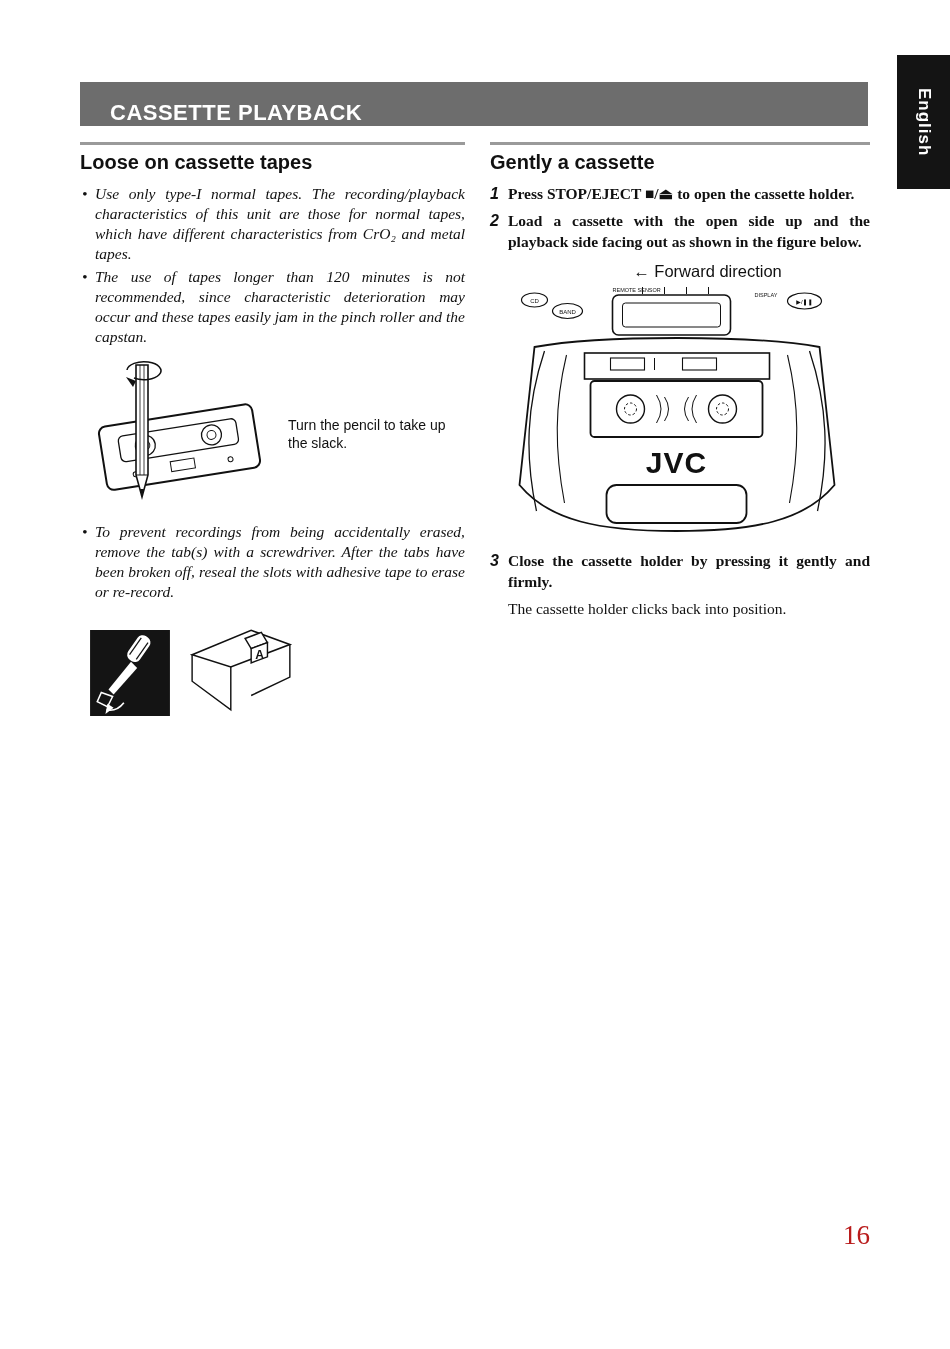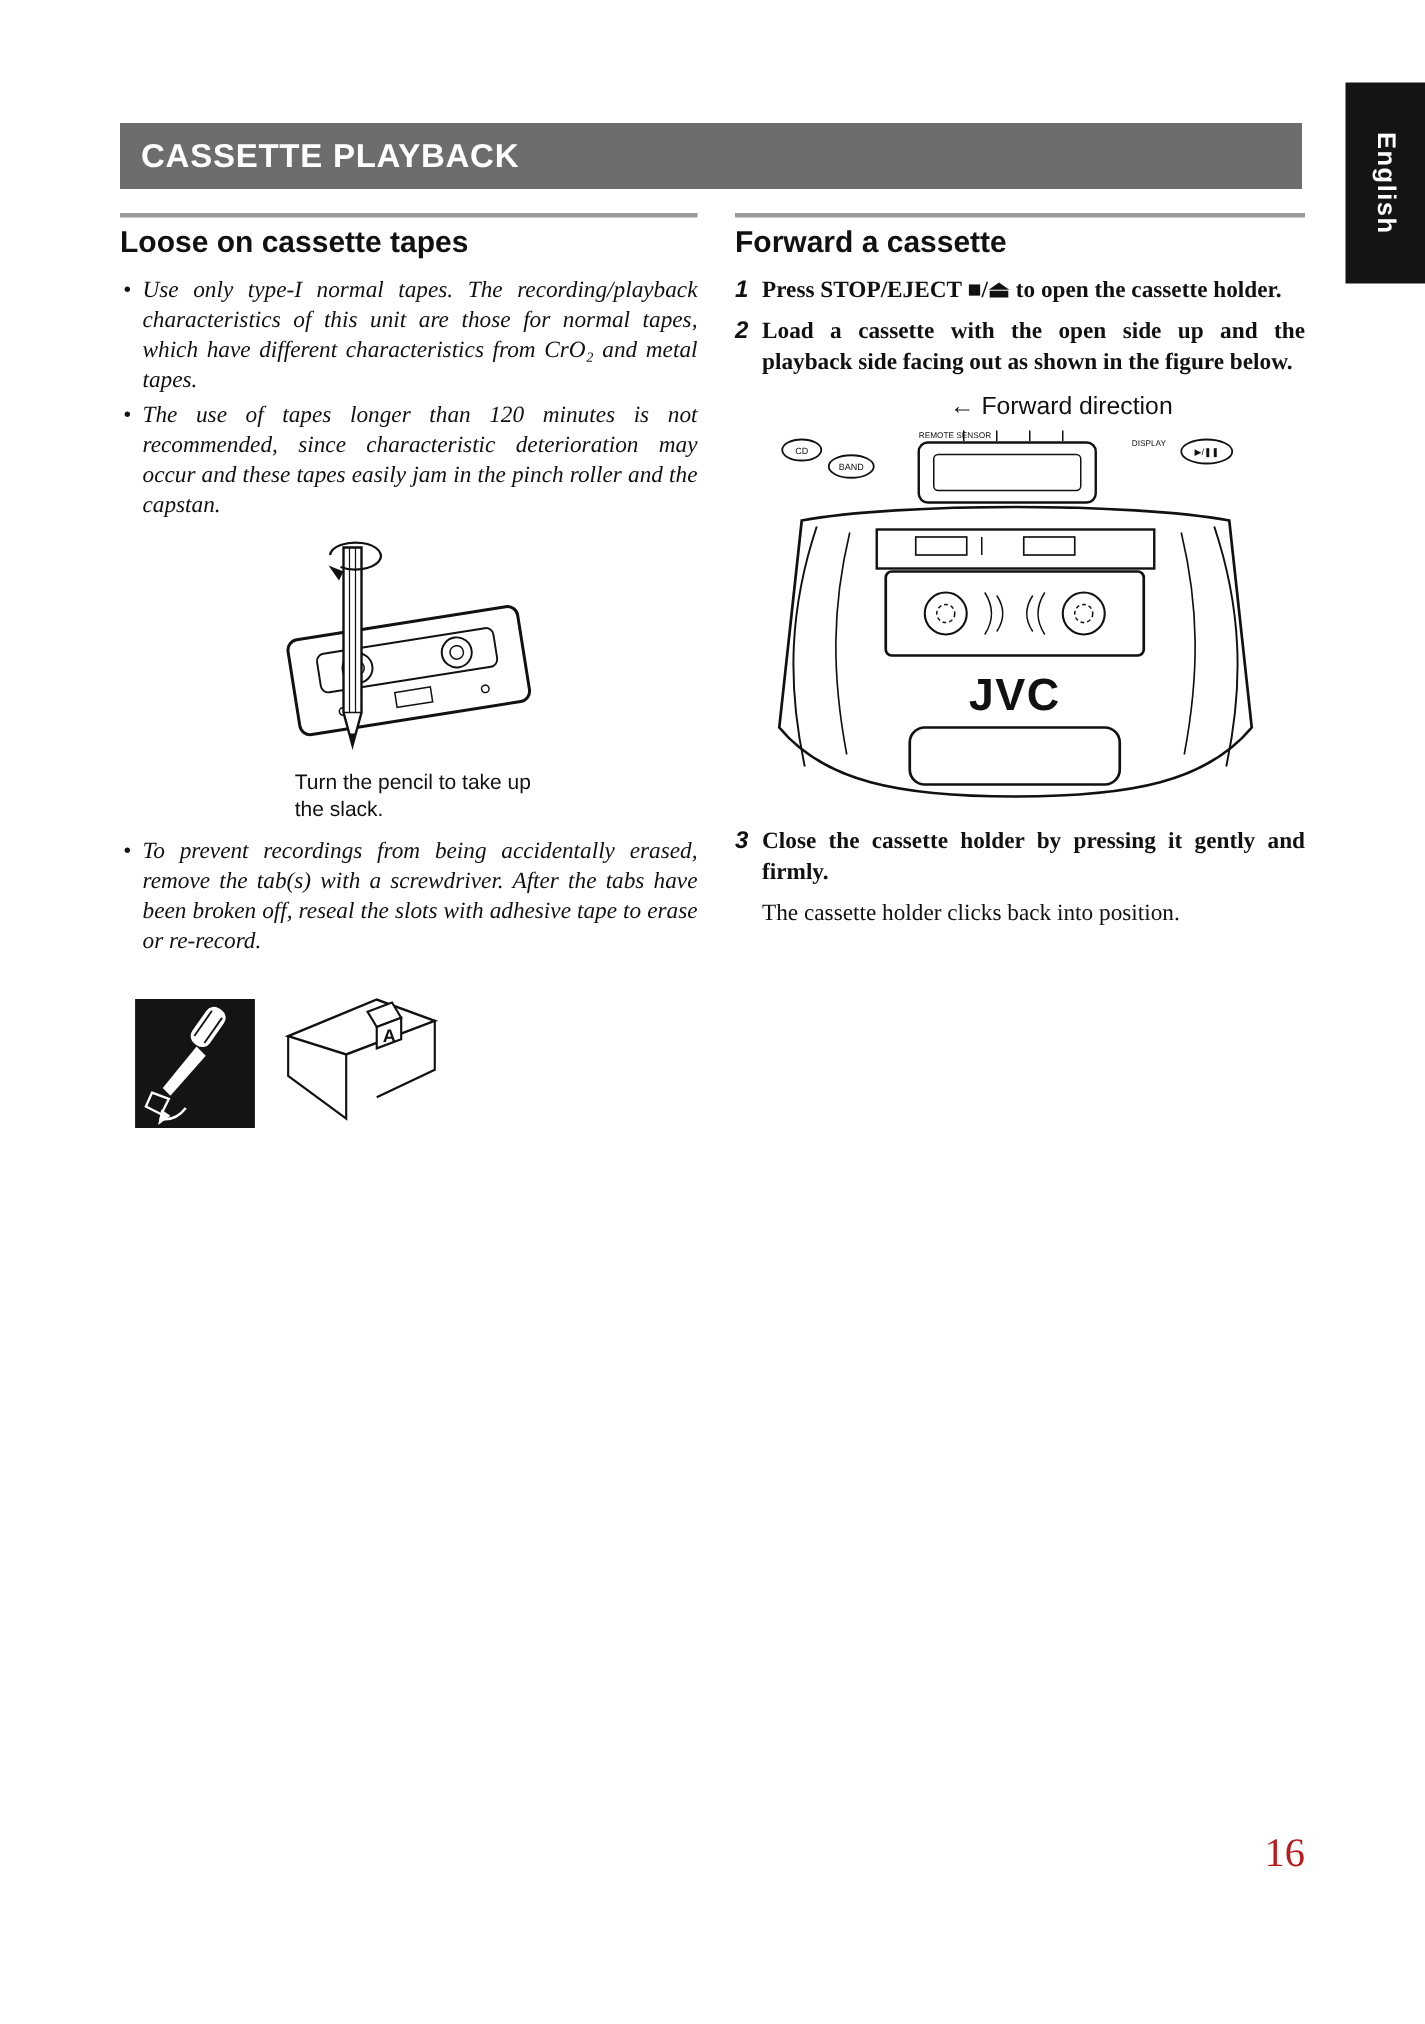--- a/index.html
+++ b/index.html
@@ -6,21 +6,21 @@
   html,body { background:#ffffff; }
   .page {
     position:relative; width:950px; height:1349px; margin:0 auto;
     background:#ffffff; color:#111;
     font-family:"Liberation Serif", serif; overflow:hidden;
   }
   .header-bar {
     position:absolute; left:80px; top:82px; width:788px; height:44px;
     background:#6d6d6d; color:#fff;
     font-family:"Liberation Sans", sans-serif; font-weight:bold; font-size:22px;
-    letter-spacing:.5px; display:flex; align-items:center; padding-left:14px;
+    letter-spacing:.5px; display:flex; align-items:flex-end; padding-left:30px;
   }
   .lang-tab {
     position:absolute; left:897px; top:55px; width:53px; height:134px;
     background:#141414; color:#fff;
     writing-mode:vertical-rl; display:flex; align-items:center; justify-content:center;
     font-family:"Liberation Sans", sans-serif; font-weight:bold; font-size:17px;
     letter-spacing:1px;
   }
   .col { position:absolute; top:142px; }
   .col-left  { left:80px;  width:385px; }
@@ -28,21 +28,21 @@
   .col-rule { height:3px; background:#9a9a9a; }
   .col-heading {
     font-family:"Liberation Sans", sans-serif; font-weight:bold;
     font-size:20px; margin:6px 0 10px 0; color:#111;
   }
   .bullet {
     position:relative; padding-left:15px; font-size:15.5px; line-height:1.29;
     text-align:justify; margin-bottom:3px;font-style:italic;
   }
   .bullet::before { content:"•"; position:absolute; left:2px; top:0; }
-  .fig { margin:10px 0;flex-direction:column; }
+  .fig { margin:10px 0; }
   .fig-row { display:flex; align-items:center; }
   .fig-caption {
     font-family:"Liberation Sans", sans-serif; font-size:14px; line-height:1.3;
     width:160px; margin-left:8px; text-align:left;
   }
   .tab-figs { display:flex; align-items:flex-end; gap:16px; margin:18px 0 0 10px; }
   .step { display:flex; margin-bottom:7px; }
   .step-num {
     flex:none; width:18px;
     font-family:"Liberation Sans", sans-serif; font-style:italic; font-weight:bold;
@@ -131,21 +131,21 @@
         <path d="M 6 34 L 6 60 L 44 88 L 44 46" fill="none" stroke="#111" stroke-width="1.4"></path>
         <polygon points="58,18 74,12 80,22 64,28" fill="#fff" stroke="#111" stroke-width="1.4"></polygon>
         <polygon points="64,28 80,22 80,36 64,42" fill="#fff" stroke="#111" stroke-width="1.4"></polygon>
         <text class="svg-tiny-label" x="68" y="38" font-size="12" font-weight="bold" fill="#111">A</text>
       </svg>
     </div>
   </div>
 
   <div class="col col-right">
     <div class="col-rule"></div>
-    <div class="col-heading">Forward a cassette</div>
+    <div class="col-heading">Gently a cassette</div>
 
     <div class="step">
       <span class="step-num">1</span>
       <span class="step-text">Press STOP/EJECT ■/⏏ to open the cassette holder.</span>
     </div>
 
     <div class="step">
       <span class="step-num">2</span>
       <span class="step-text">Load a cassette with the open side up and the playback side facing out as shown in the figure below.</span>
     </div>

